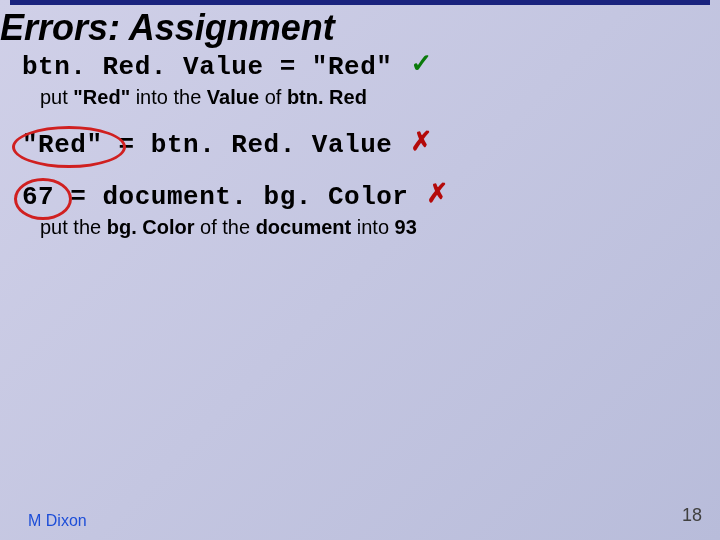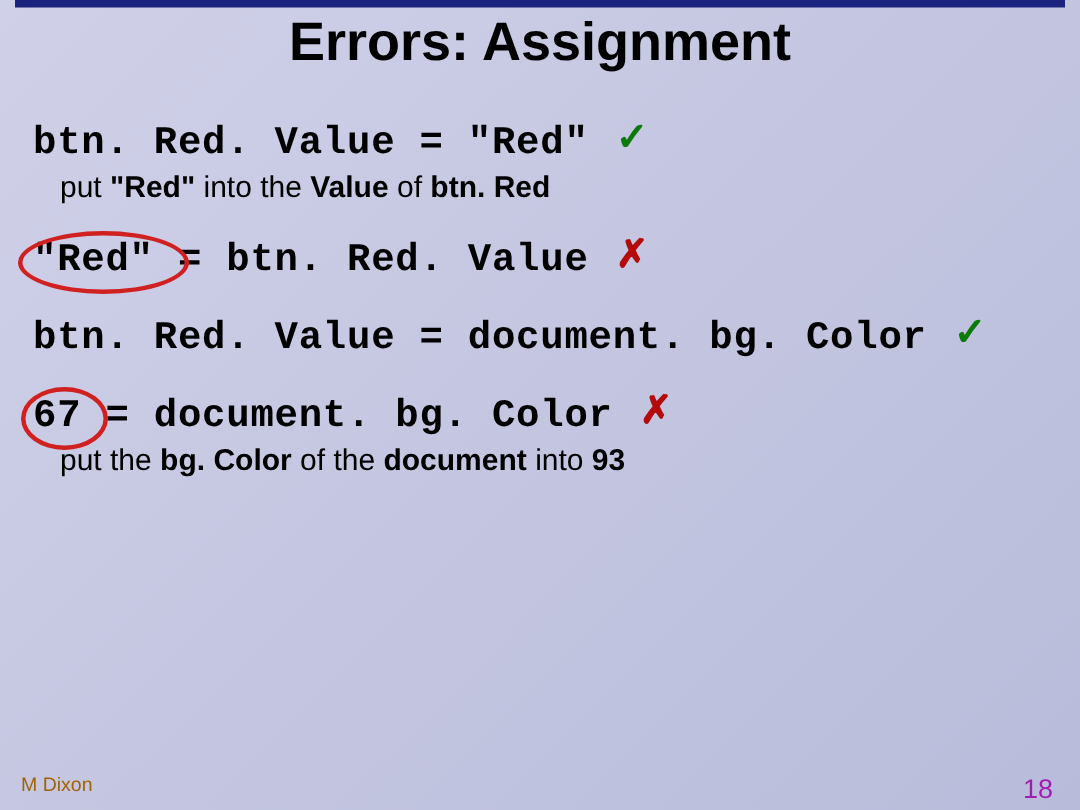--- a/index.html
+++ b/index.html
@@ -13,25 +13,26 @@
     background: linear-gradient(135deg, #d0d0e8 0%, #b8bcda 100%);
     font-family: Arial, Helvetica, sans-serif;
     position: relative;
   }
   .rule {
     height: 5px;
     background: #1a237e;
     margin: 0 10px;
   }
   .title {
-    text-align: center;
+    text-align: left;
     font-size: 36px;
     font-weight: bold;
     color: #000;
-    margin: 2px 0 32px;
+    margin: 2px 0 4px;
+    font-style: italic;
   }
   .slide-body {
     padding: 0 22px;
   }
   .example {
     margin-bottom: 22px;
     position: relative;
   }
   .code-line {
     font-family: "Courier New", Courier, monospace;
@@ -63,31 +64,31 @@
   }
   .desc b { font-weight: bold; }
   .circle {
     position: absolute;
     border: 3px solid #d02020;
     border-radius: 50%;
     pointer-events: none;
   }
   .footer-left {
     position: absolute;
-    left: 14px;
+    left: 28px;
     bottom: 10px;
-    font-size: 13px;
-    color: #a16207;
+    font-size: 16px;
+    color: #1d4ed8;
   }
   .footer-right {
     position: absolute;
     right: 18px;
-    bottom: 3px;
+    bottom: 14px;
     font-size: 18px;
-    color: #a21caf;
+    color: #404040;
     margin-top: 28px;
   }
 </style>
 </head>
 <body>
 
 <div class="rule"></div>
 <div class="title">Errors: Assignment</div>
 
 <div class="slide-body">
@@ -104,24 +105,20 @@
 
   <div class="example">
     <span class="code-line">
       <span class="circle" style="left:-10px; top:-5px; width:108px; height:36px;"></span>
       <span>"Red" = btn. Red. Value</span>
       <span class="mark mark-bad">✗</span>
     </span>
   </div>
 
   <div class="example">
-    <span class="code-line">
-      <span>btn. Red. Value = document. bg. Color</span>
-      <span class="mark mark-good">✓</span>
-    </span>
   </div>
 
   <div class="example">
     <span class="code-line">
       <span class="circle" style="left:-8px; top:-5px; width:52px; height:36px;"></span>
       <span>67 = document. bg. Color</span>
       <span class="mark mark-bad">✗</span>
     </span>
     <div class="desc">
       <span>put the </span><b>bg. Color</b><span> of the </span><b>document</b><span> into </span><b>93</b>

